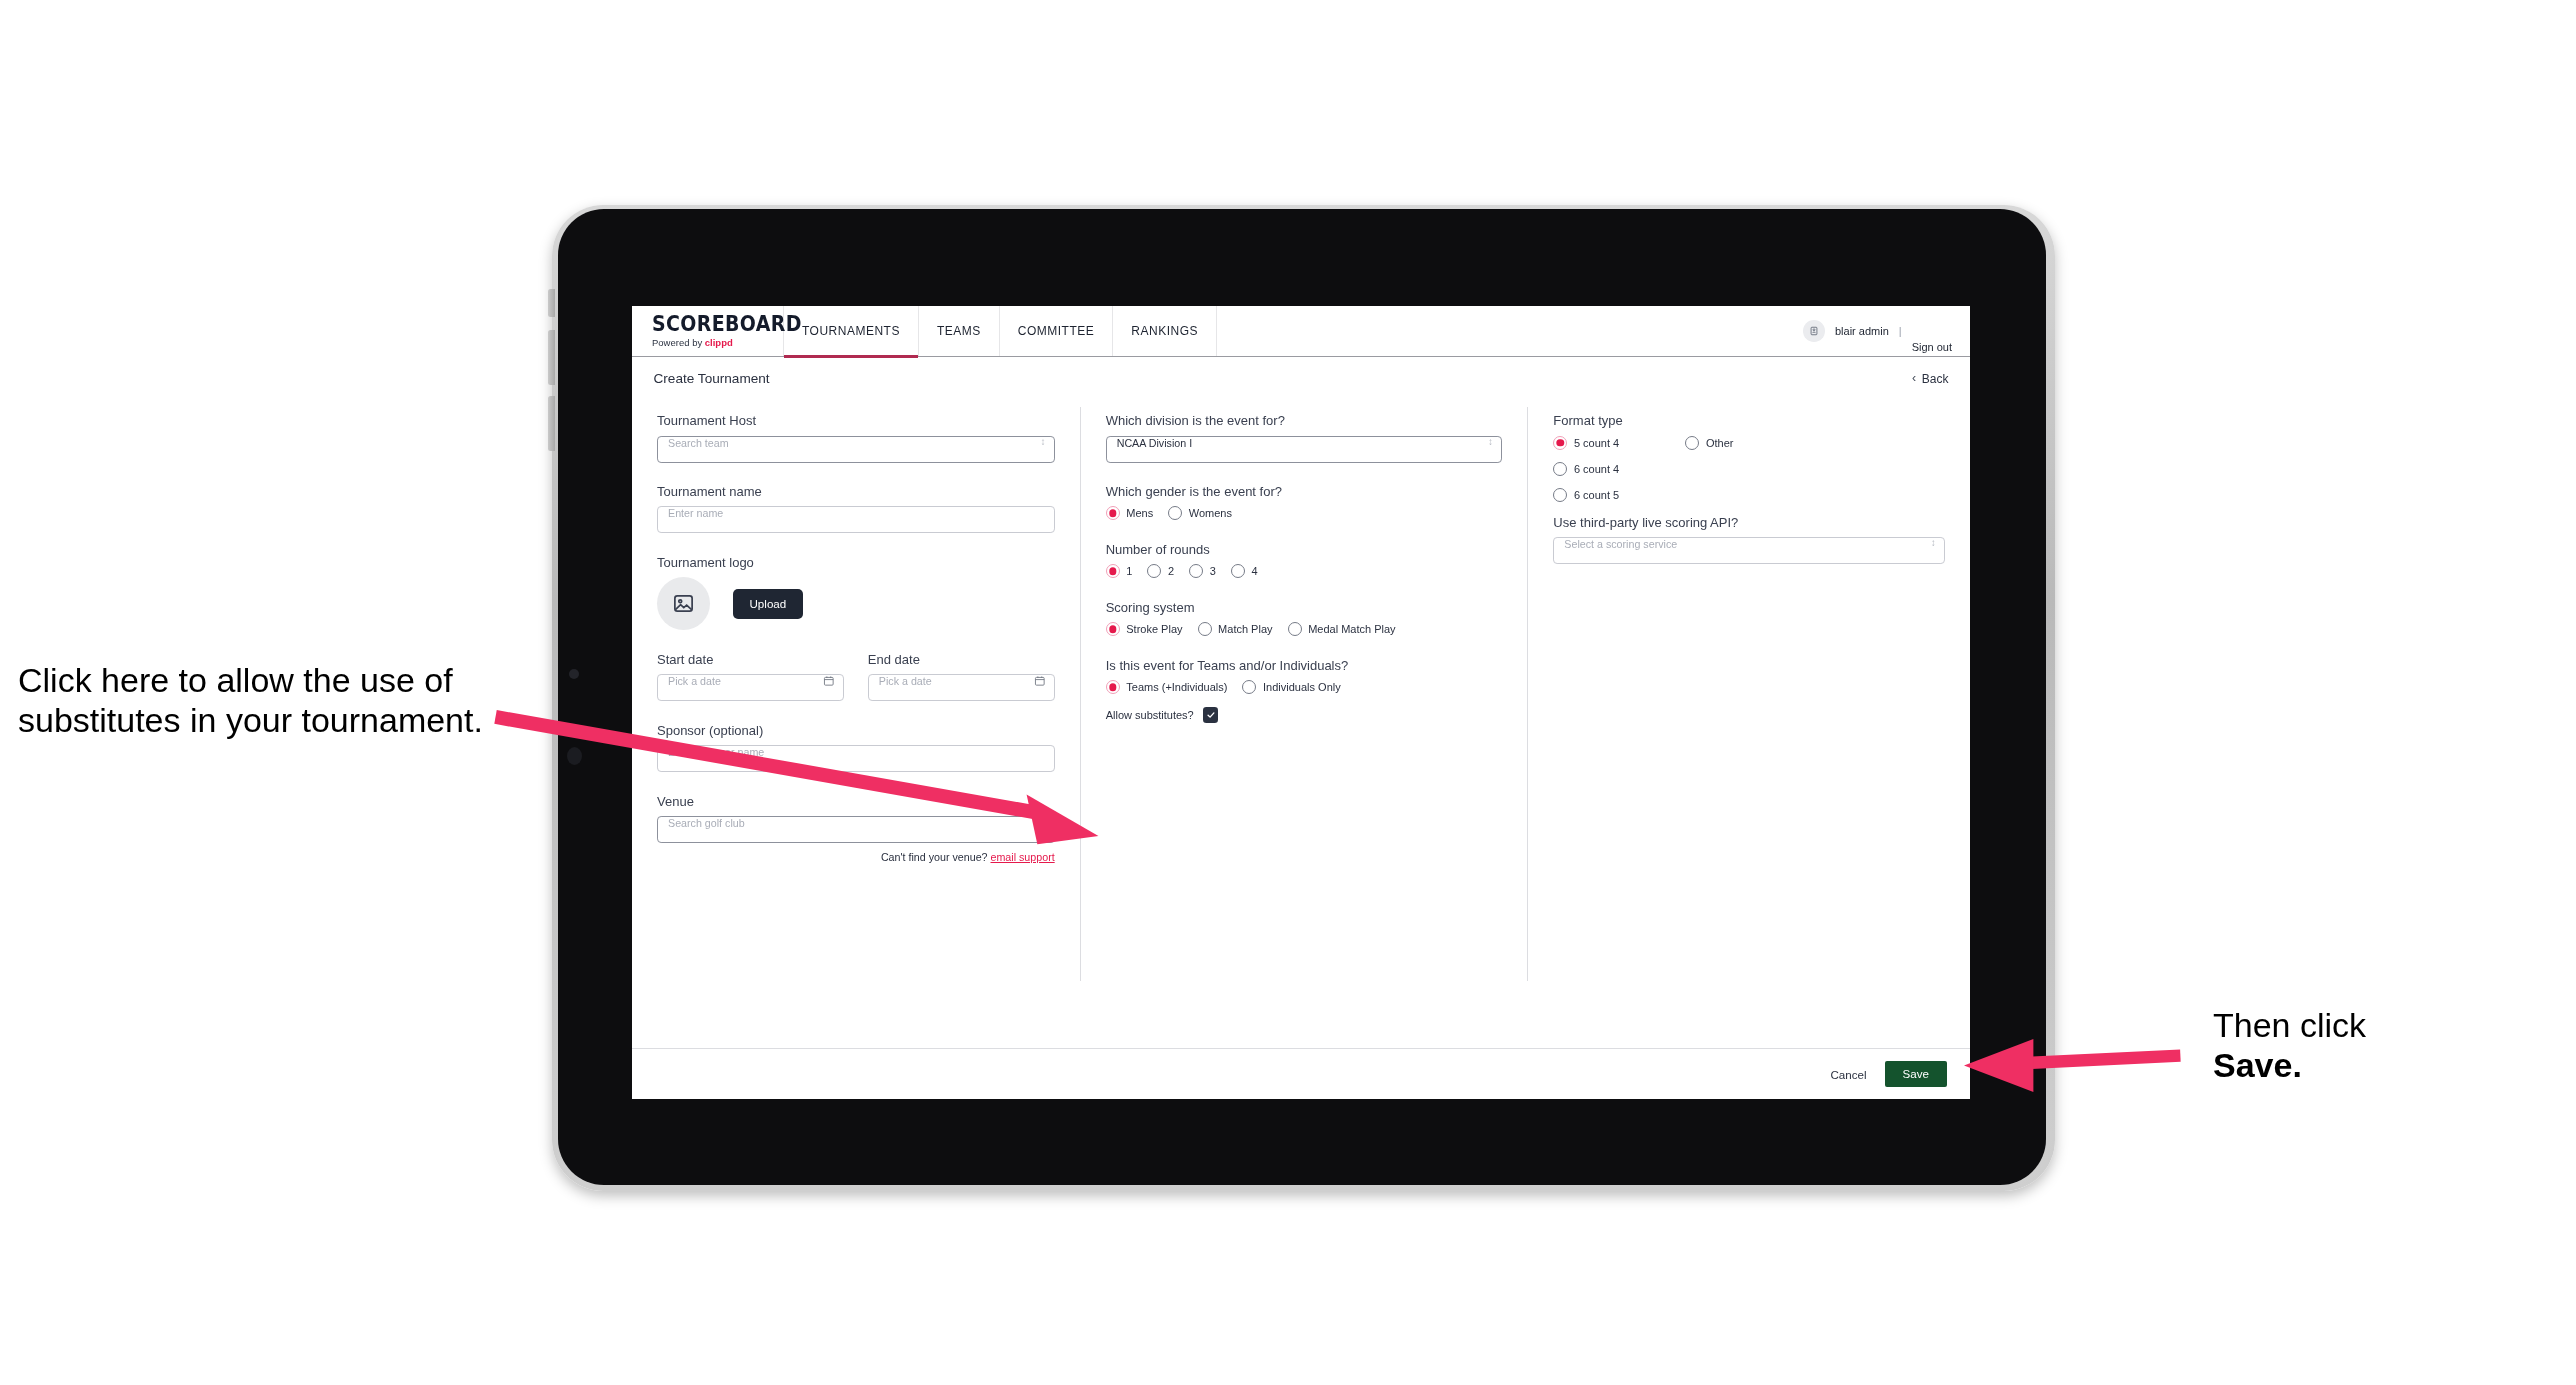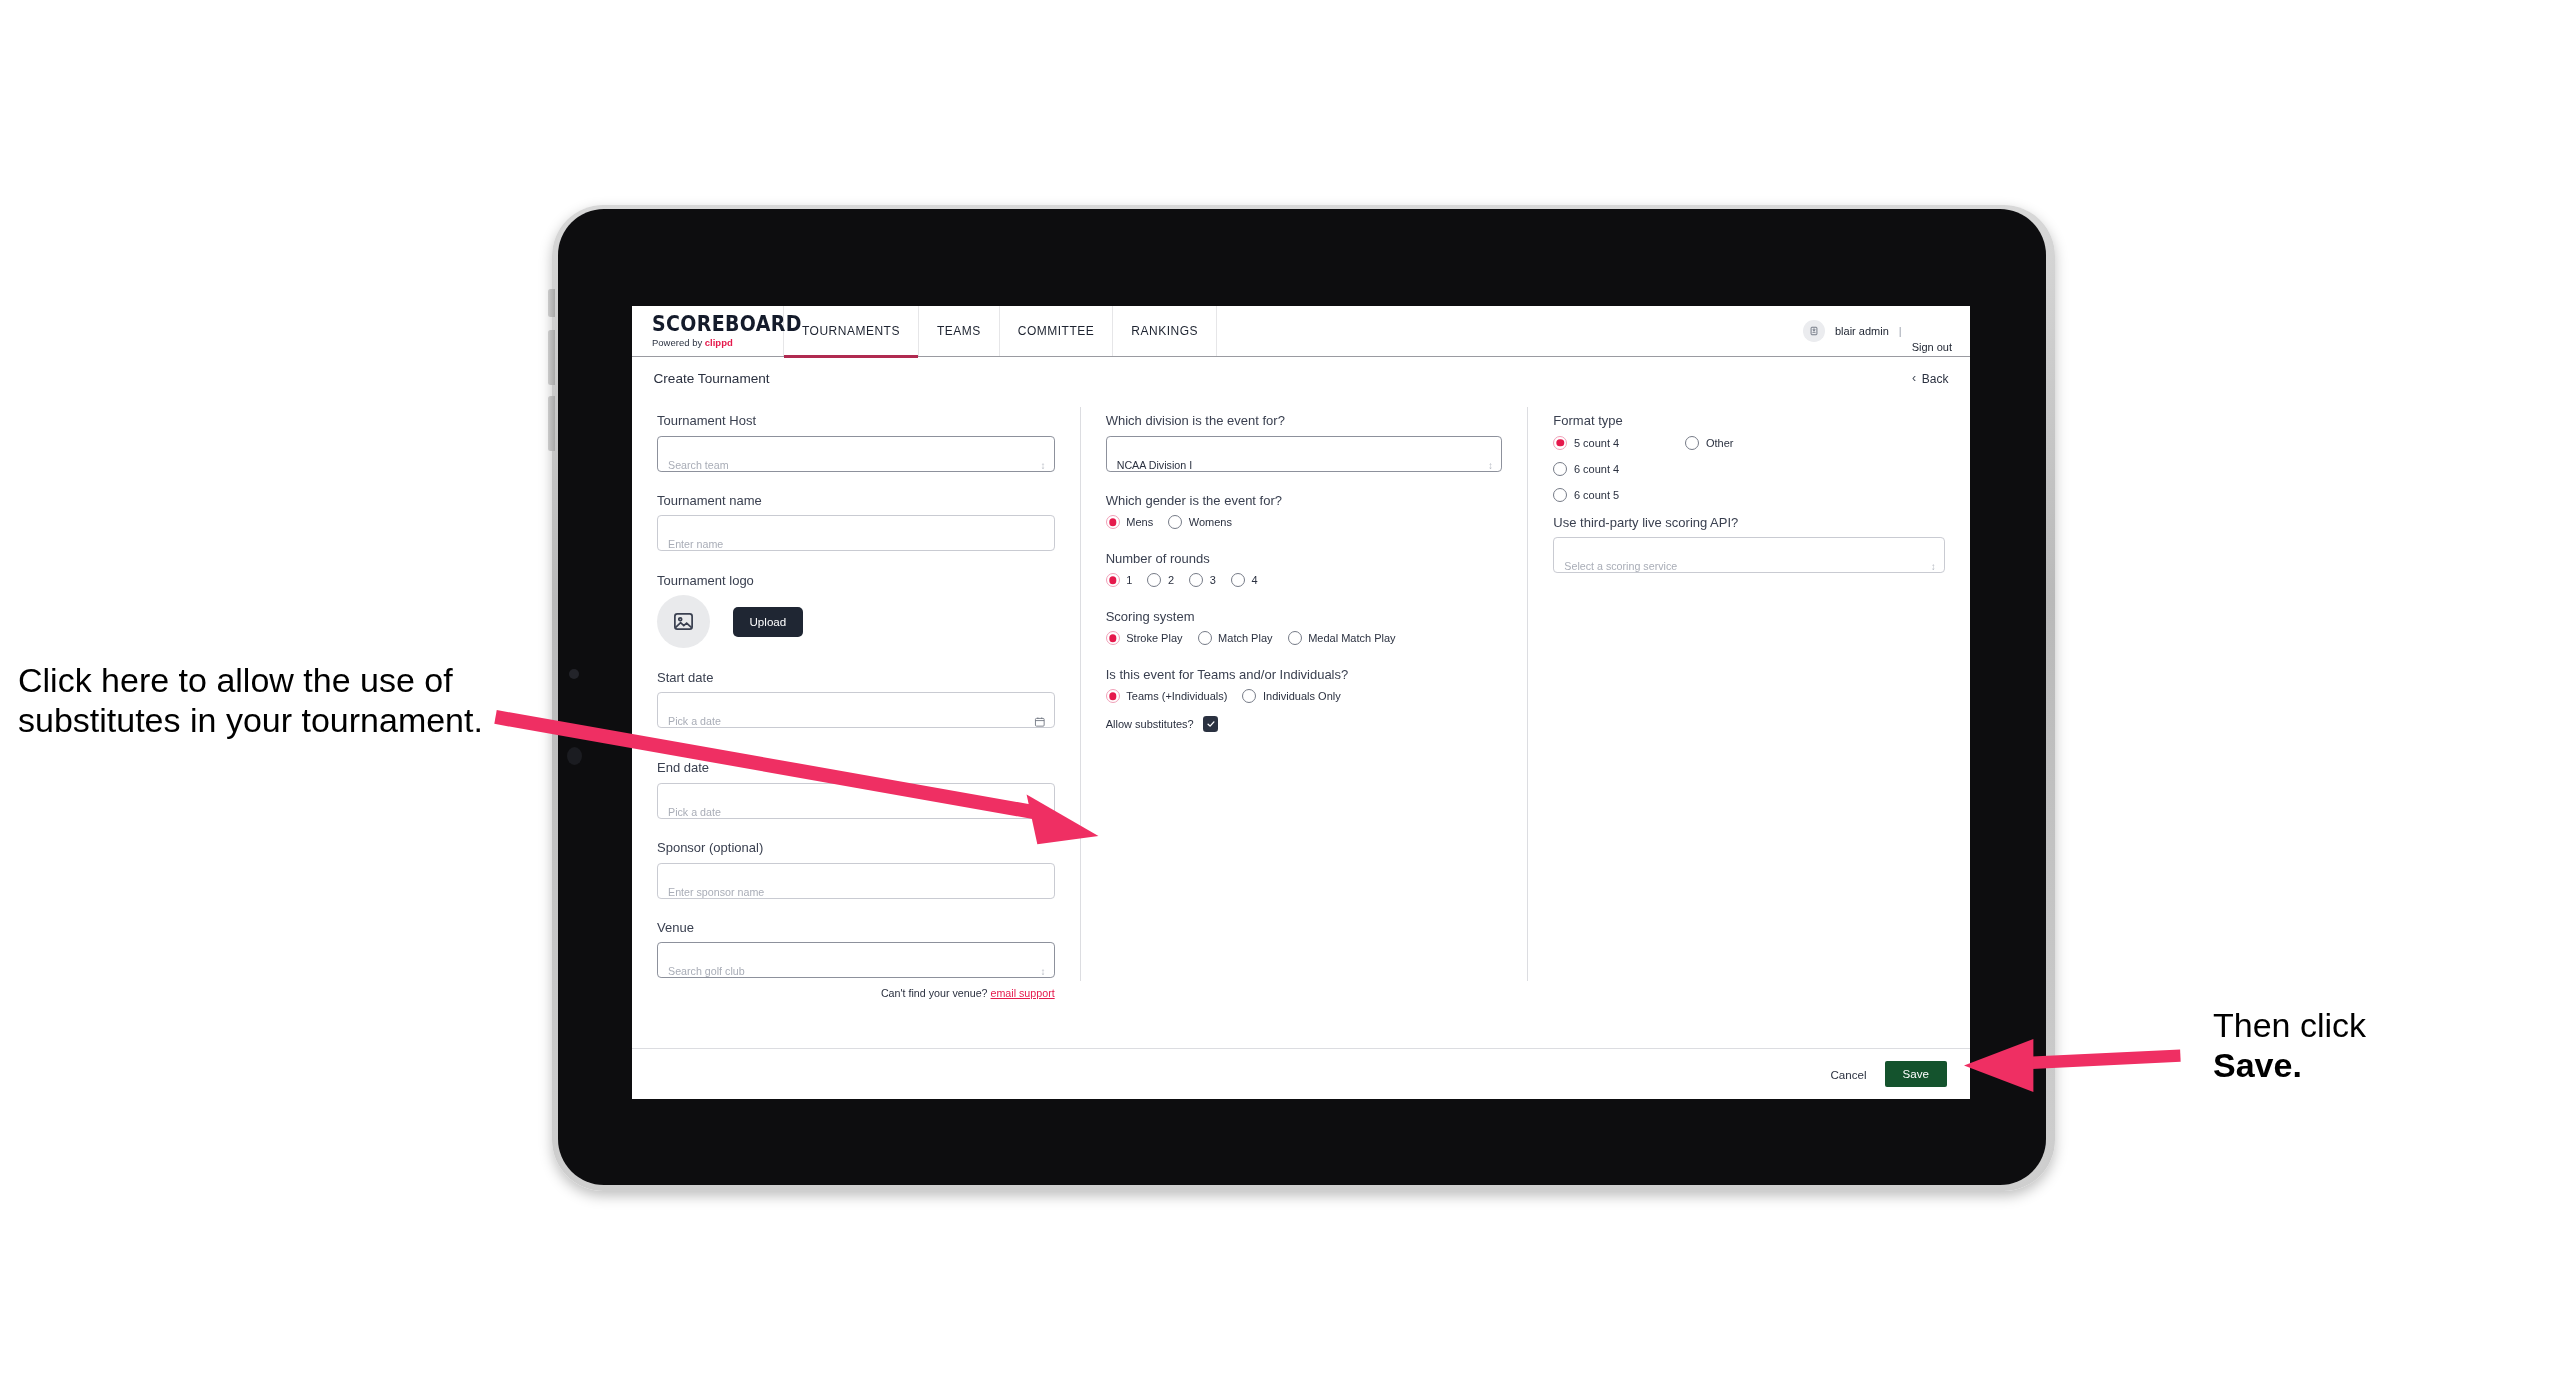--- a/index.html
+++ b/index.html
@@ -126,23 +126,23 @@
   .col-1 { width: 448px; }
   .col-2 { width: 448px; border-left: 0.8px solid #dcdde1; }
   .col-3 { width: 443px; border-left: 0.8px solid #dcdde1; }
 
   .lbl {
     font-size: 13px; color: #3a4050; margin-bottom: 7.4px; display:block;
   }
   .lbl.mt { margin-top: 21.5px; }
 
   .field {
-    width: 100%; height: 36px; border: 0.8px solid #8d919c;
+    width: 100%; height: 27px; border: 0.8px solid #8d919c;
     border-radius: 4.1px; background: #fff;
-    display: flex; align-items: flex-end; padding: 0 8.3px 0 10px;
+    display: flex; align-items: flex-start; padding: 0 8.3px 0 10px;
     font-size: 10.7px;
   }
   .field.light { border-color: #c9cbd2; }
   .field .ph { color: #a9adb7; }
   .field .val { color: #2b3140; }
   .field .spin { margin-left: auto; color: #b4b8c1; font-size: 10px; line-height: 1; }
   .field .cal { margin-left: auto; color: #6e737f; }
   .field .cal svg { width: 11.6px; height: 11.6px; display:block; }
 
   
@@ -151,21 +151,21 @@
     width: 53px; height: 53px; border-radius: 50%;
     background: #e9eaec; display: flex; align-items: center; justify-content: center;
   }
   .logo-circle svg { width: 23px; height: 23px; color: #3a4050; }
   .upload-btn {
     background: #1f2633; color: #fff; border-radius: 5px;
     font-size: 11.6px; padding: 9px 16.5px; cursor: pointer;
     line-height: 1;
   }
 
-  .date-row { display: flex; gap: 32px; flex-direction: column; }
+  .date-row { display: flex; gap: 24px; }
   .date-col { flex: 1; }
 
   .venue-note {
     margin-top: 8.3px; text-align: right; font-size: 10.7px; color: #2b3140;
   }
   .venue-note a {
     color: #e5194c; text-decoration: underline; cursor: pointer;
   }
 
   

